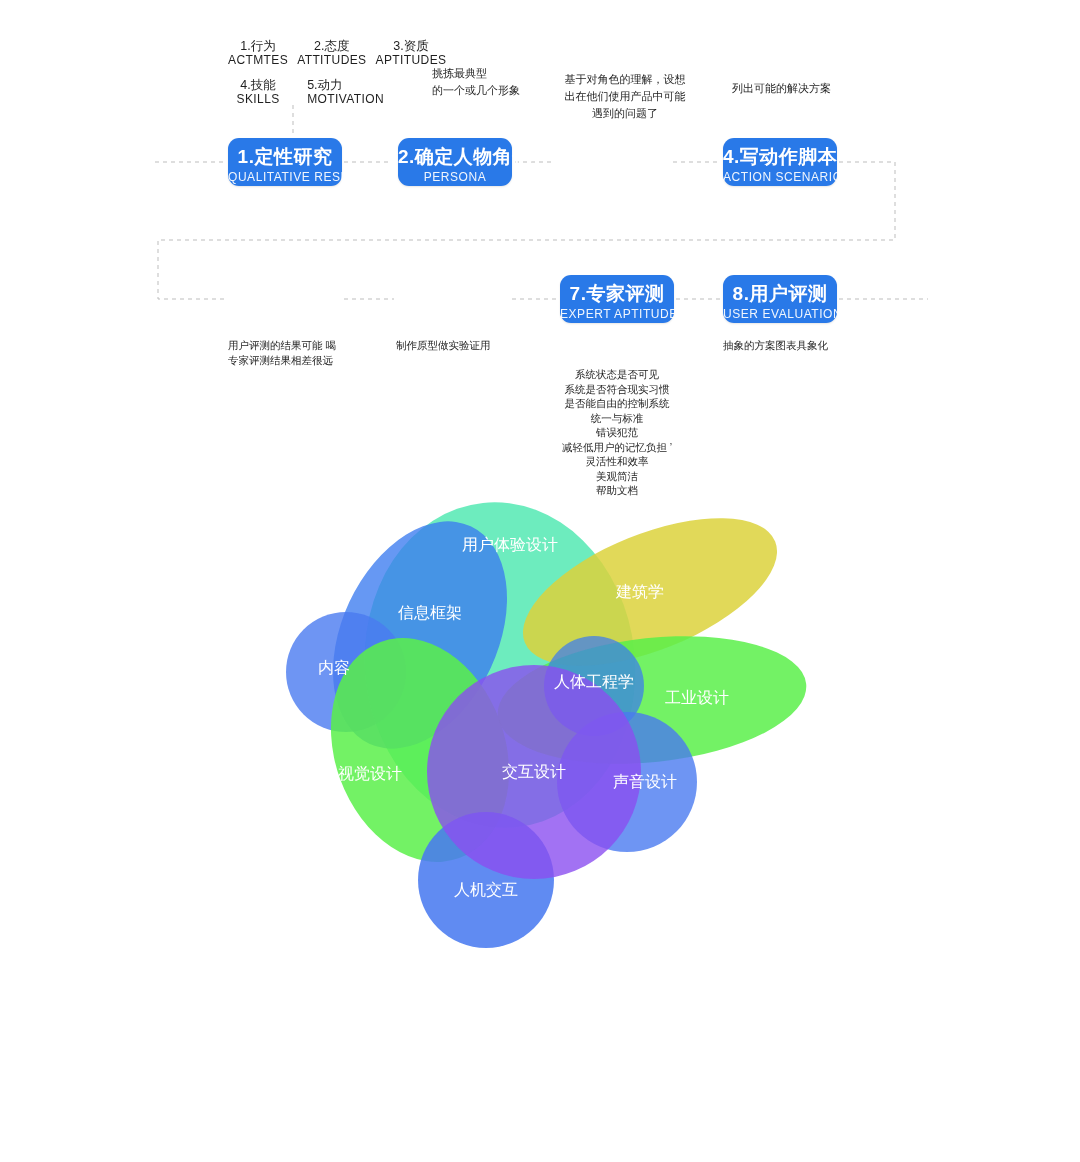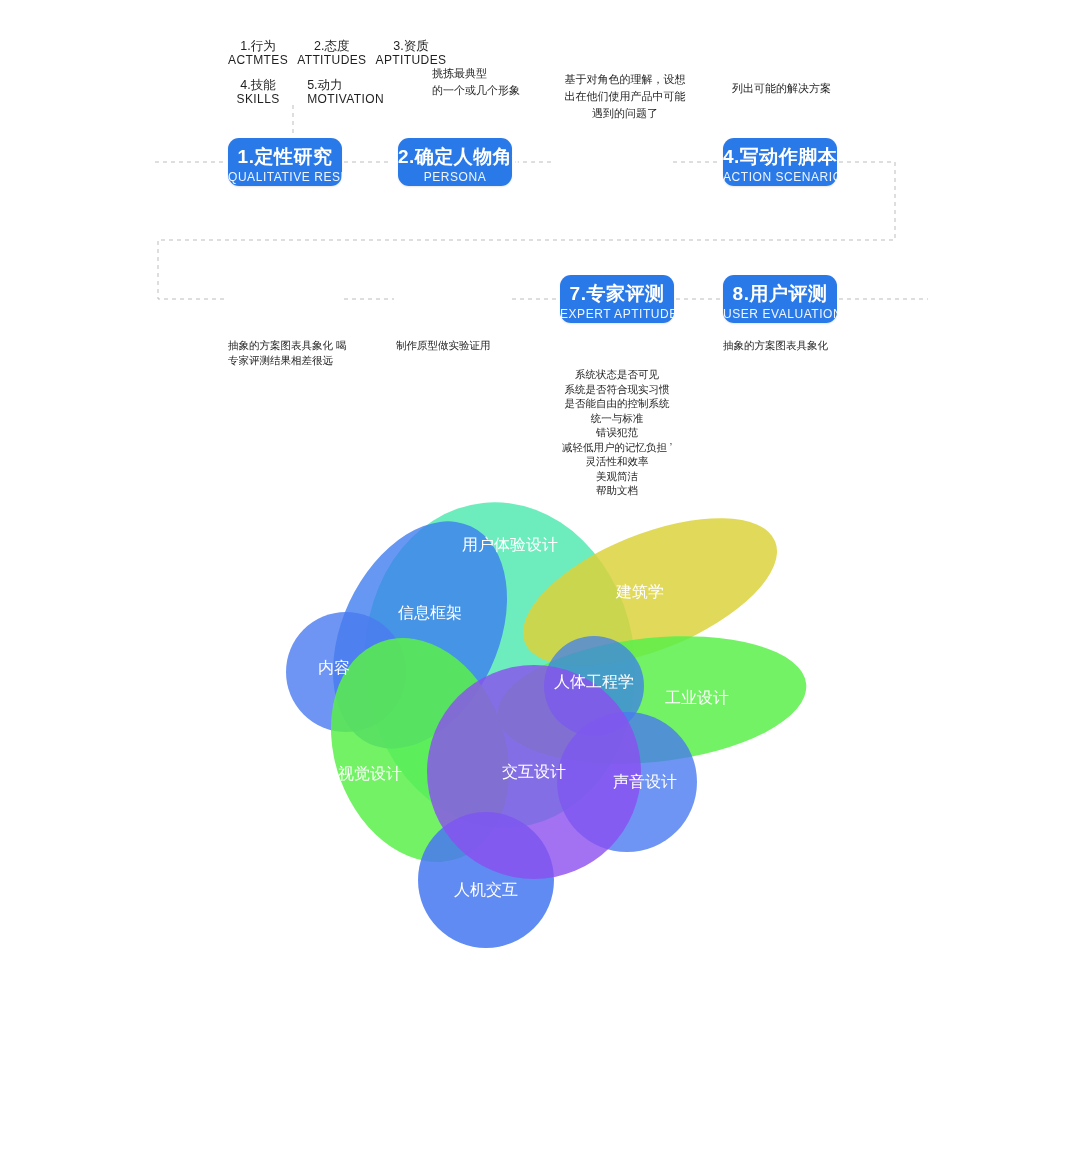--- a/index.html
+++ b/index.html
@@ -162,21 +162,21 @@
 
     <div class="pbox" style="left:560px;top:275px;width:114px;height:48px;">
       <span class="cn">7.专家评测</span>
       <span class="en">EXPERT APTITUDES</span>
     </div>
     <div class="pbox" style="left:723px;top:275px;width:114px;height:48px;">
       <span class="cn">8.用户评测</span>
       <span class="en">USER EVALUATION</span>
     </div>
 
-    <div class="notelist l" style="left:228px;top:338px;width:200px;text-align:left;">抽象的方案图表具象化 喝
+    <div class="notelist l" style="left:228px;top:338px;width:200px;text-align:left;">用户评测的结果可能 喝
 专家评测结果相差很远</div>
     <div class="notelist l" style="left:396px;top:338px;width:180px;text-align:left;">制作原型做实验证用</div>
     <div class="notelist" style="left:527px;top:367px;width:180px;text-align:center;">系统状态是否可见
 系统是否符合现实习惯
 是否能自由的控制系统
 统一与标准
 错误犯范
 减轻低用户的记忆负担 ’
 灵活性和效率
 美观简洁

